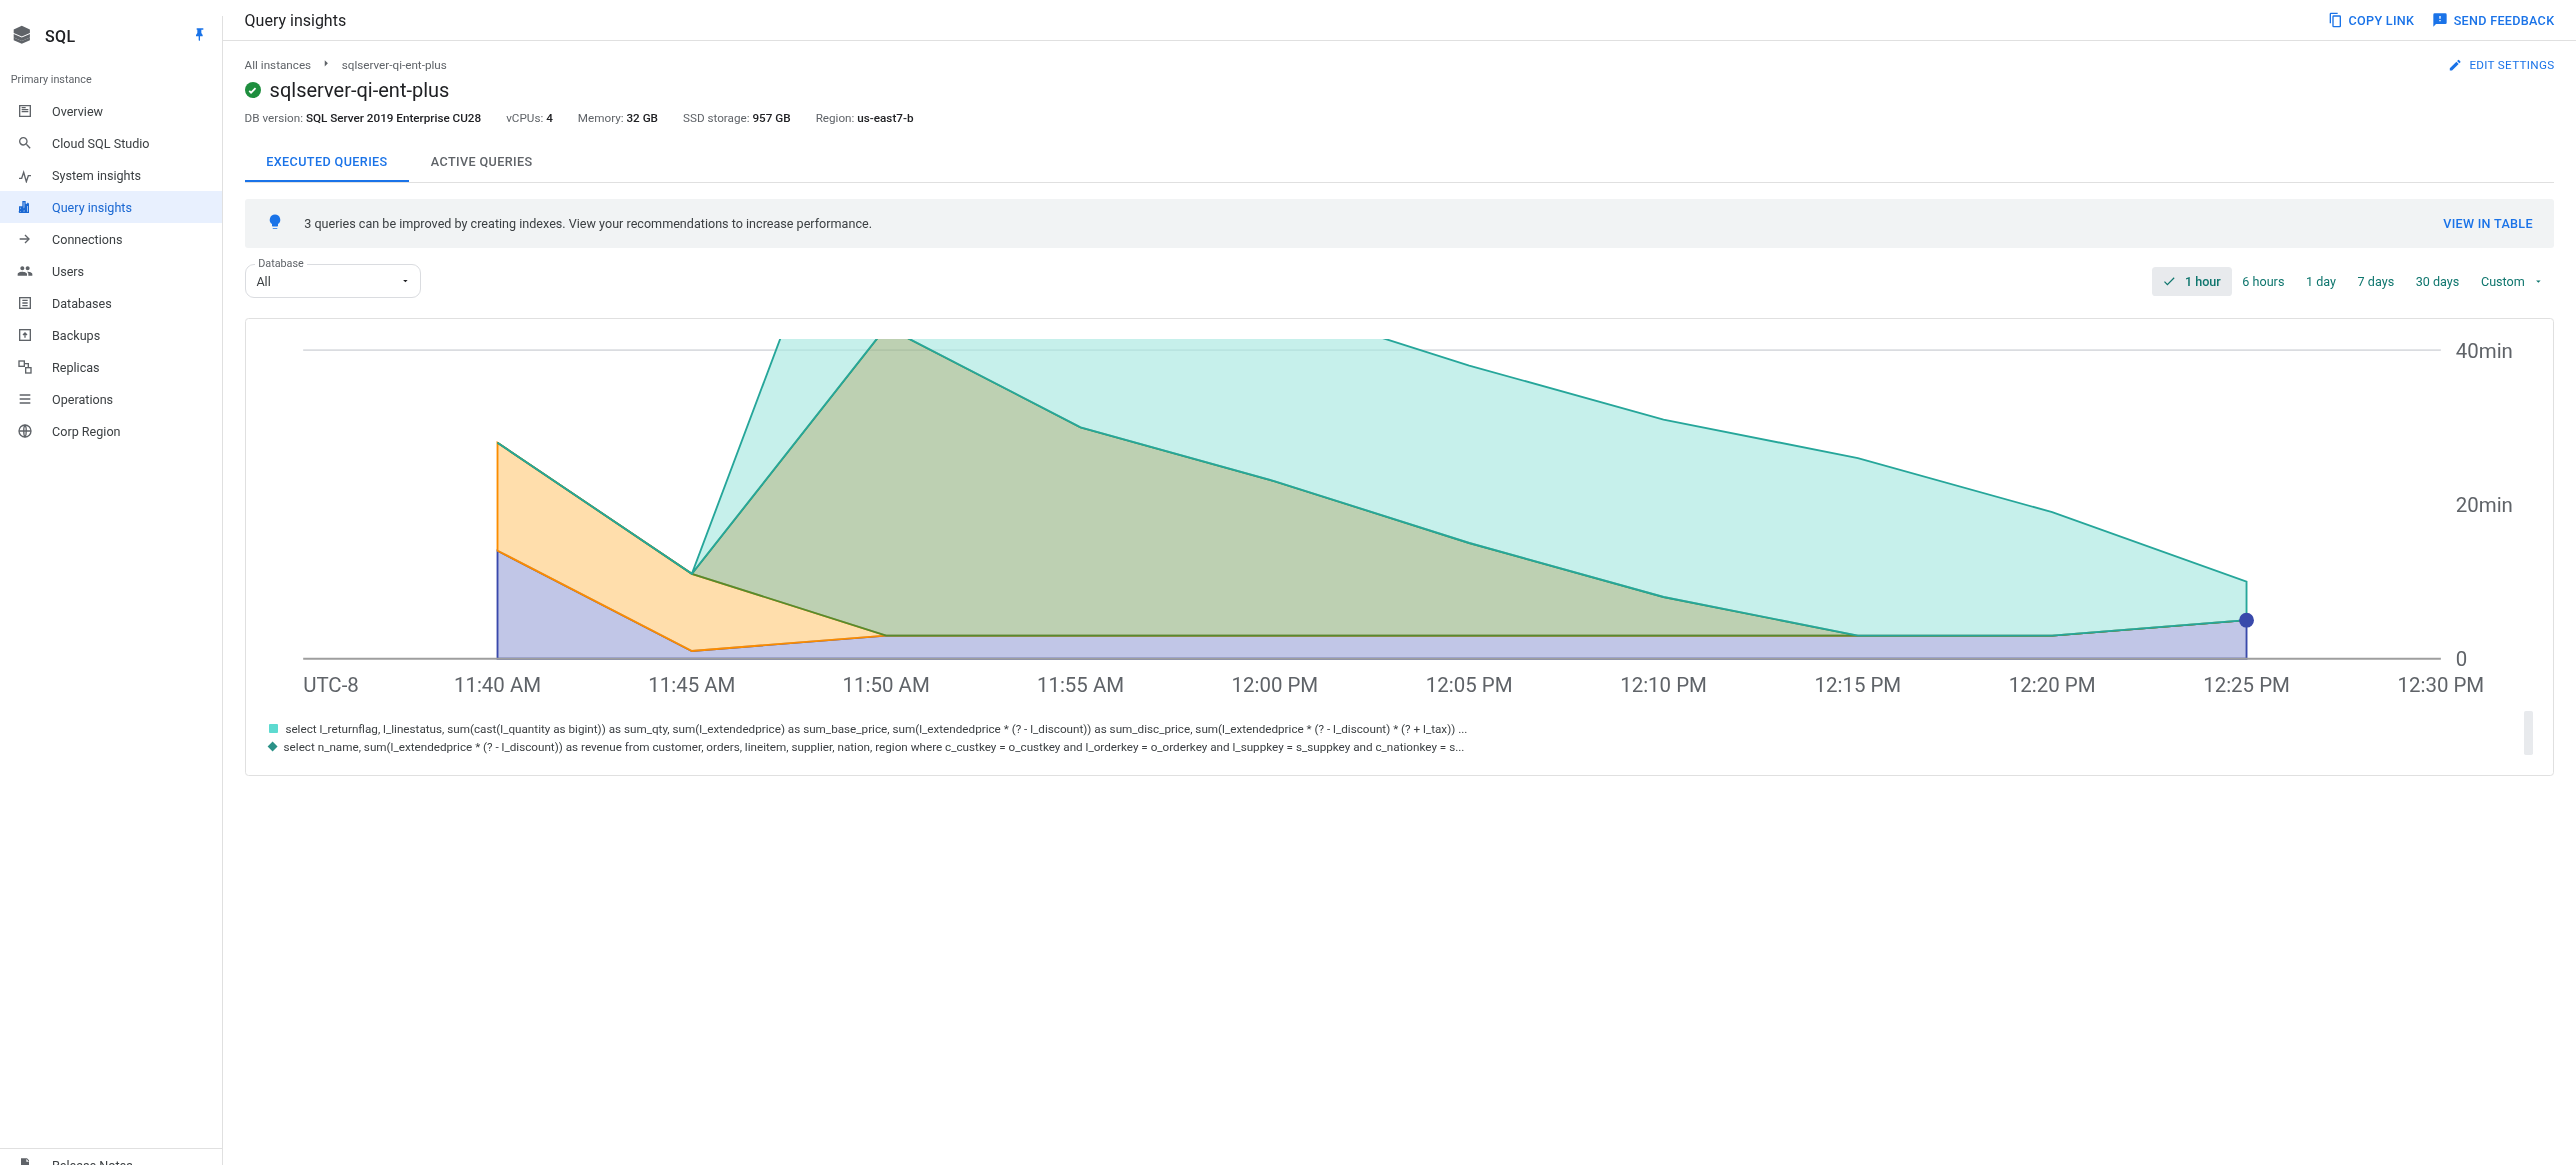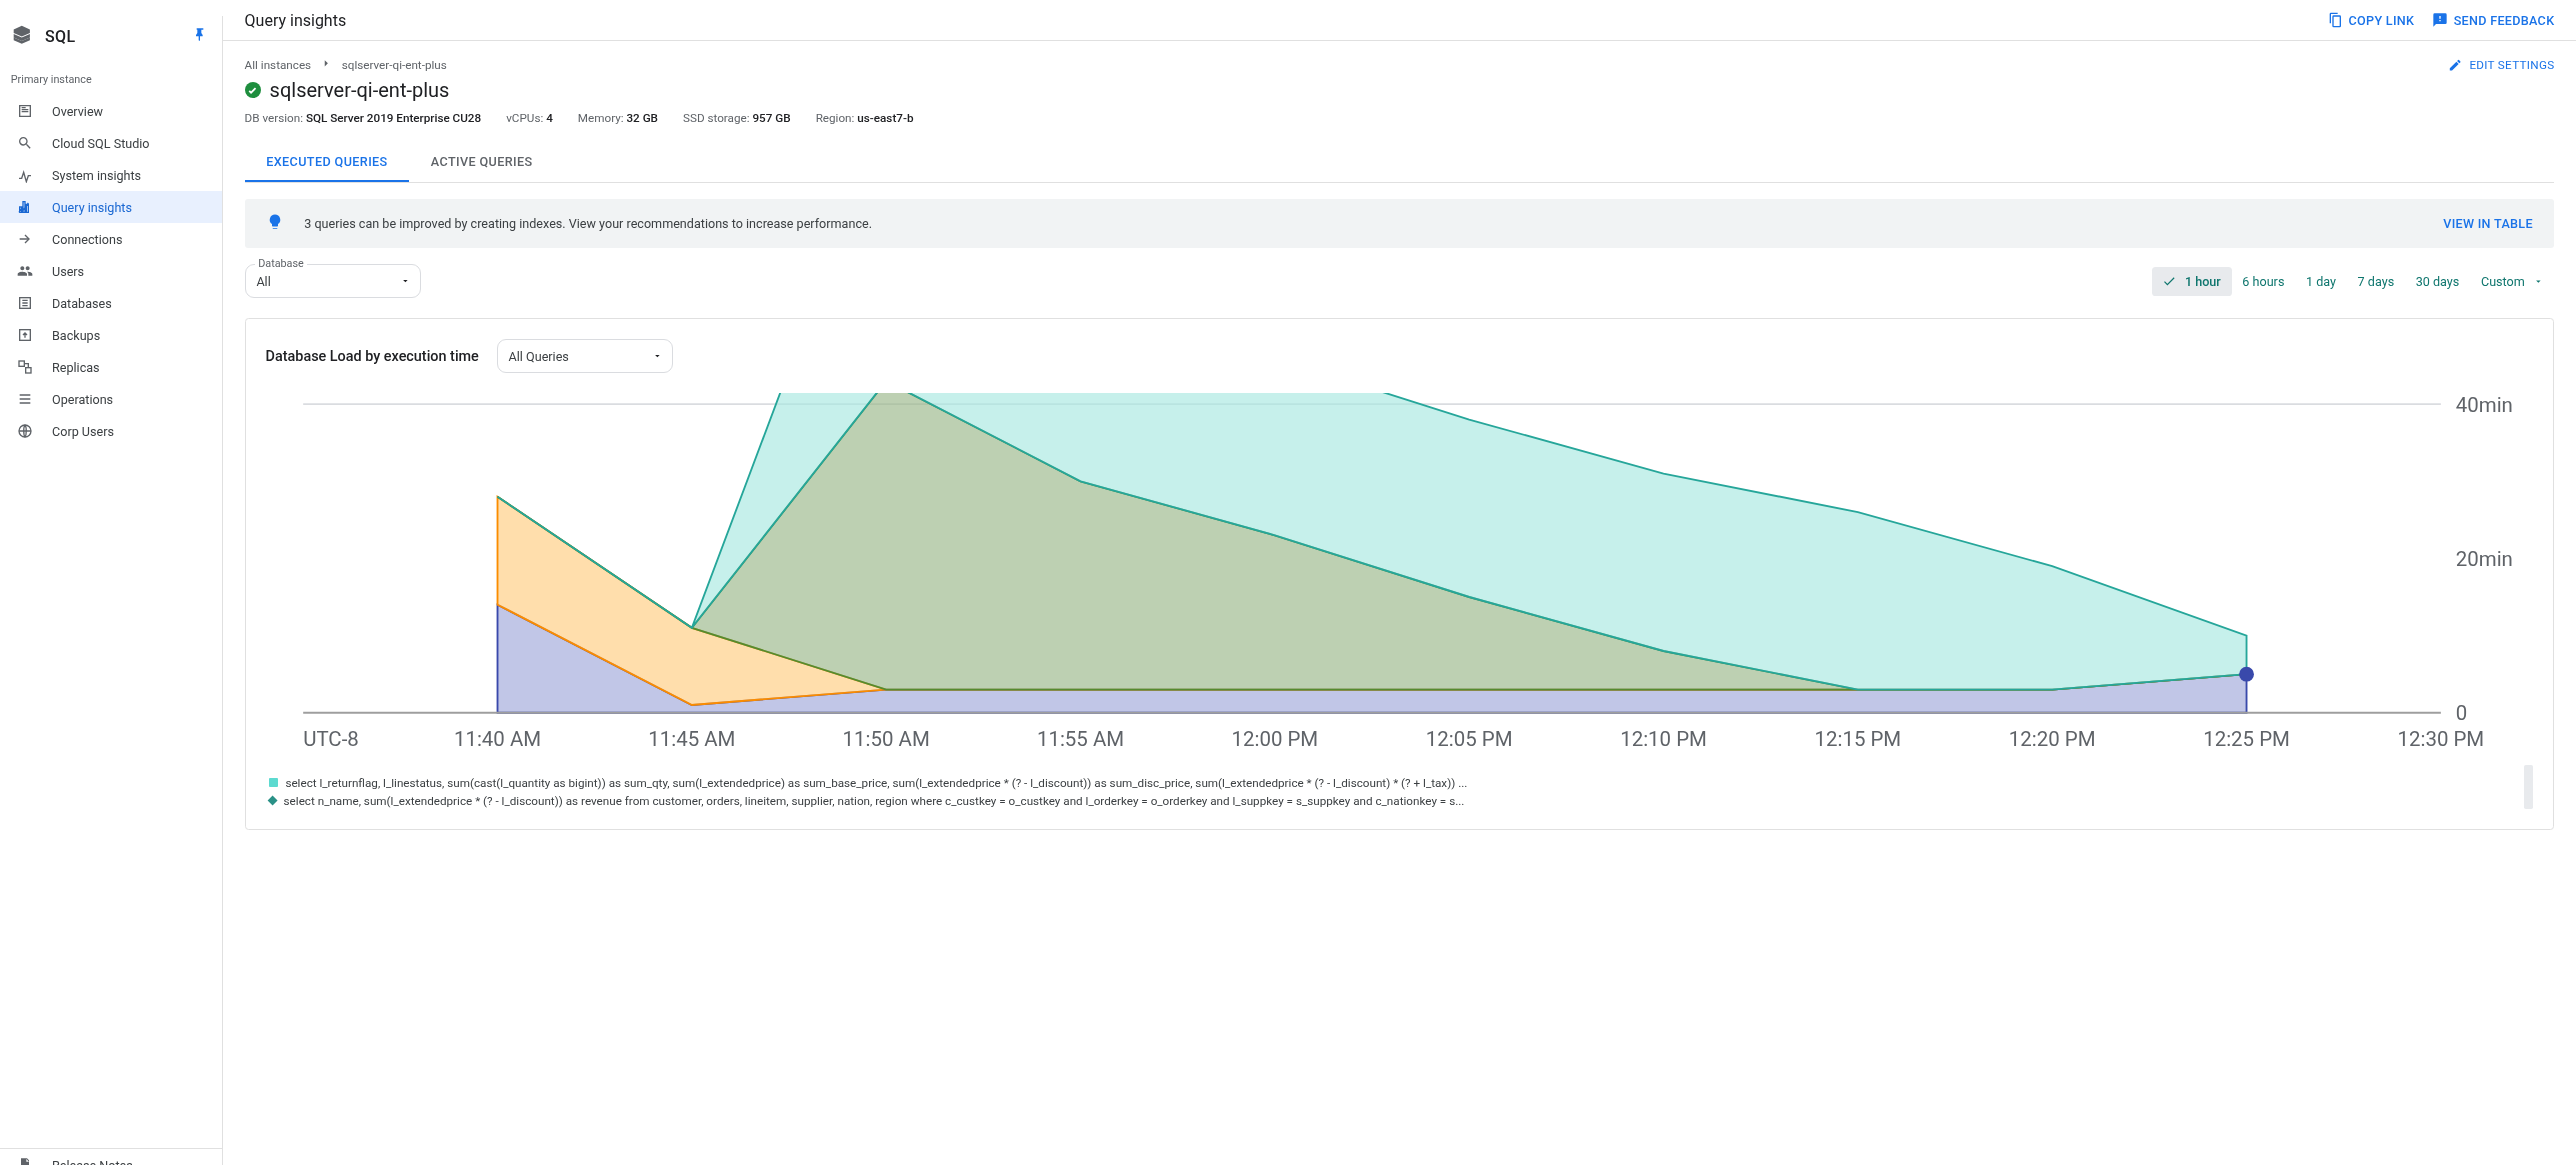--- a/index.html
+++ b/index.html
@@ -174,21 +174,21 @@
         </span>
         <span>Operations</span>
       </div>
       <div class="sidebar-item">
         <span class="icon">
           <svg viewBox="0 0 24 24" width="16" height="16" fill="none" stroke="currentColor" stroke-width="2">
             <circle cx="12" cy="12" r="9"></circle>
             <path d="M3 12h18M12 3c2.5 3 2.5 15 0 18M12 3c-2.5 3-2.5 15 0 18"></path>
           </svg>
         </span>
-        <span>Corp Users</span>
+        <span>Corp Region</span>
       </div>
     </div>
   <div class="sidebar-footer">
     <div class="sidebar-item">
       <span class="icon">
         <svg viewBox="0 0 24 24" width="16" height="16" fill="currentColor">
             <path d="M6 2h9l3 3v17H6V2zm8 1v4h4"></path>
             <path fill="none" stroke="currentColor" stroke-width="1.5" d="M8 12h8M8 15h8M8 18h5"></path>
           </svg>
       </span>
@@ -298,31 +298,20 @@
           <div class="time-opt">
             <span>Custom</span> 
             <svg width="10.8" height="10.8" viewBox="0 0 24 24" fill="currentColor">
               <path d="M7 10l5 5 5-5z"></path>
             </svg>
           </div>
         </div>
     </div>
 
     <div class="chart-card">
-      <div class="chart-head">
-        <span class="chart-title">Database Load by execution time</span>
-        <div class="select-outlined" style="min-width:176px;">
-          <span class="value">All Queries</span>
-          <span class="caret">
-            <svg width="10.8" height="10.8" viewBox="0 0 24 24" fill="currentColor">
-                <path d="M7 10l5 5 5-5z"></path>
-              </svg>
-          </span>
-        </div>
-      </div>
       <div class="chart-area-wrap">
         <svg id="chart-svg" class="chart-svg" viewBox="0 0 1220 200" preserveAspectRatio="none" style="font-size:14px">
             <line x1="20" y1="6" x2="1170" y2="6" stroke="#dadce0"></line>
             <path d="M 124.54545454545455 172 L 124.54545454545455 113.9 L 229.0909090909091 167.85 L 333.6363636363636 159.55 L 438.1818181818182 159.55 L 542.7272727272727 159.55 L 647.2727272727273 159.55 L 751.8181818181819 159.55 L 856.3636363636364 159.55 L 960.9090909090909 159.55 L 1065.4545454545455 151.25 L 1065.4545454545455 172 L 960.9090909090909 172 L 856.3636363636364 172 L 751.8181818181819 172 L 647.2727272727273 172 L 542.7272727272727 172 L 438.1818181818182 172 L 333.6363636363636 172 L 229.0909090909091 172 L 124.54545454545455 172 Z" fill="#9fa8da" fill-opacity="0.65" stroke="#3949ab" stroke-width="1"></path>
             <path d="M 124.54545454545455 113.9 L 124.54545454545455 55.800000000000004 L 229.0909090909091 126.35 L 333.6363636363636 159.55 L 438.1818181818182 159.55 L 542.7272727272727 159.55 L 647.2727272727273 159.55 L 751.8181818181819 159.55 L 856.3636363636364 159.55 L 960.9090909090909 159.55 L 1065.4545454545455 151.25 L 1065.4545454545455 151.25 L 960.9090909090909 159.55 L 856.3636363636364 159.55 L 751.8181818181819 159.55 L 647.2727272727273 159.55 L 542.7272727272727 159.55 L 438.1818181818182 159.55 L 333.6363636363636 159.55 L 229.0909090909091 167.85 L 124.54545454545455 113.9 Z" fill="#ffcc80" fill-opacity="0.65" stroke="#fb8c00" stroke-width="1"></path>
             <path d="M 124.54545454545455 55.800000000000004 L 124.54545454545455 55.800000000000004 L 229.0909090909091 126.35 L 333.6363636363636 -6.449999999999992 L 438.1818181818182 47.5 L 542.7272727272727 76.55000000000001 L 647.2727272727273 109.75 L 751.8181818181819 138.8 L 856.3636363636364 159.55 L 960.9090909090909 159.55 L 1065.4545454545455 151.25 L 1065.4545454545455 151.25 L 960.9090909090909 159.55 L 856.3636363636364 159.55 L 751.8181818181819 159.55 L 647.2727272727273 159.55 L 542.7272727272727 159.55 L 438.1818181818182 159.55 L 333.6363636363636 159.55 L 229.0909090909091 126.35 L 124.54545454545455 55.800000000000004 Z" fill="#9ab789" fill-opacity="0.65" stroke="#558b2f" stroke-width="1"></path>
             <path d="M 124.54545454545455 55.800000000000004 L 124.54545454545455 55.800000000000004 L 229.0909090909091 126.35 L 333.6363636363636 -151.7 L 438.1818181818182 -47.949999999999996 L 542.7272727272727 -18.899999999999984 L 647.2727272727273 14.300000000000008 L 751.8181818181819 43.349999999999994 L 856.3636363636364 64.1 L 960.9090909090909 93.15 L 1065.4545454545455 130.5 L 1065.4545454545455 151.25 L 960.9090909090909 159.55 L 856.3636363636364 159.55 L 751.8181818181819 138.8 L 647.2727272727273 109.75 L 542.7272727272727 76.55000000000001 L 438.1818181818182 47.5 L 333.6363636363636 -6.449999999999992 L 229.0909090909091 126.35 L 124.54545454545455 55.800000000000004 Z" fill="#a7e8e1" fill-opacity="0.65" stroke="#26a69a" stroke-width="1"></path>
             <line x1="20" y1="172" x2="1170" y2="172" stroke="#9e9e9e"></line>
             <text x="1178" y="176" font-size="11" fill="#5f6368">0</text>
             <text x="1178" y="93" font-size="11" fill="#5f6368">20min</text>

